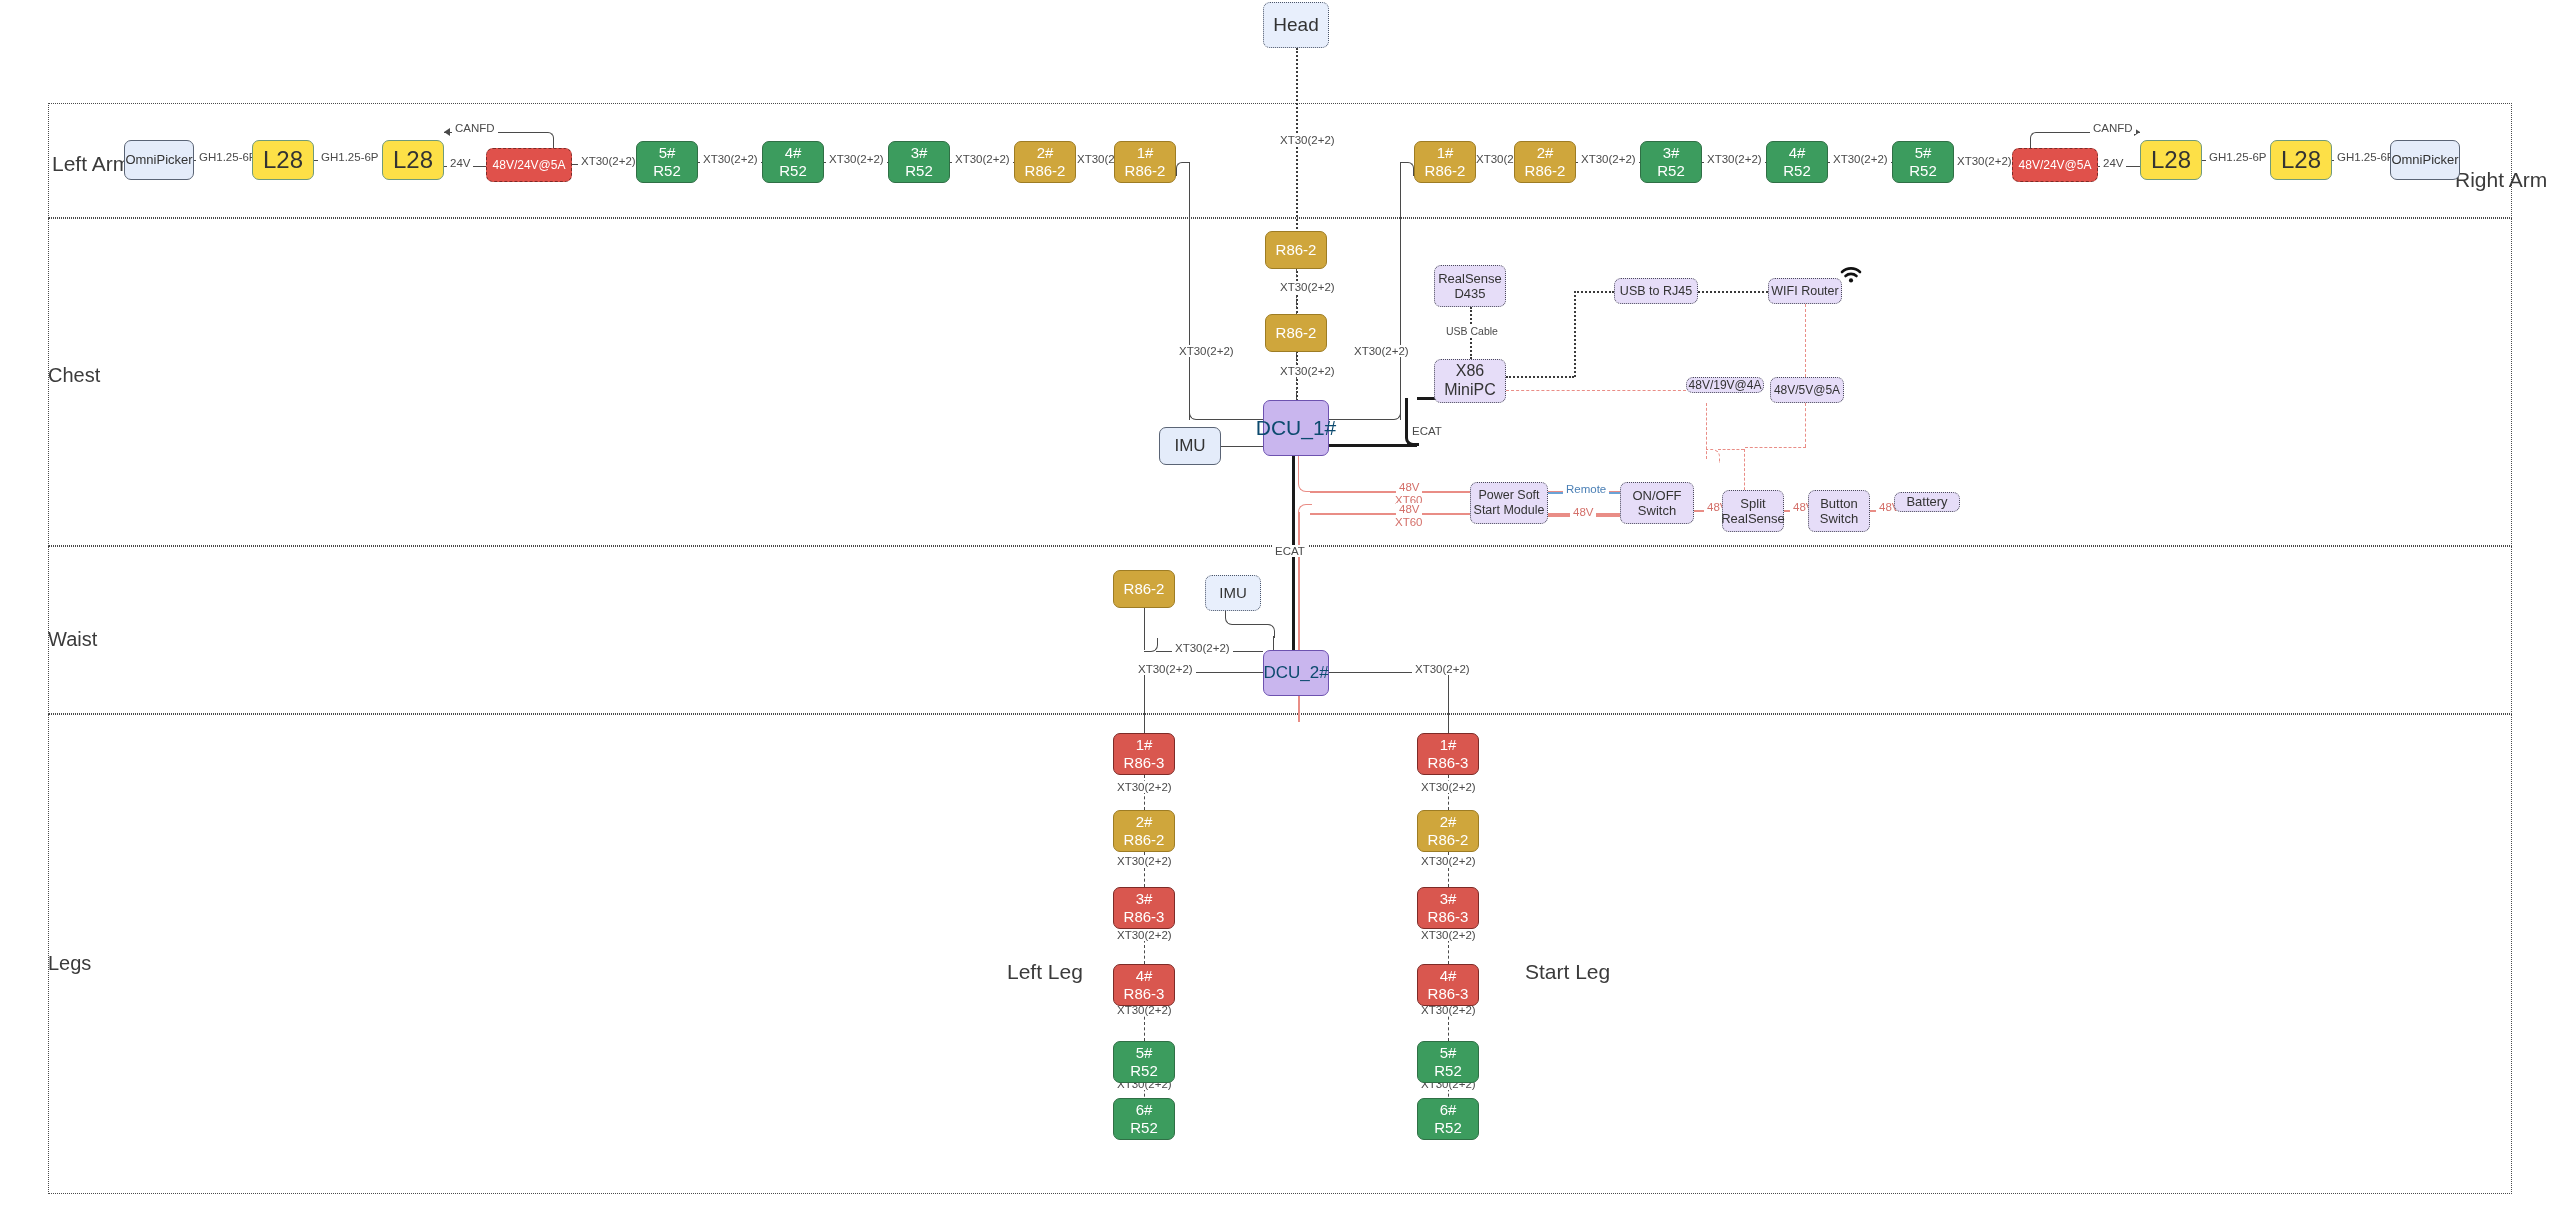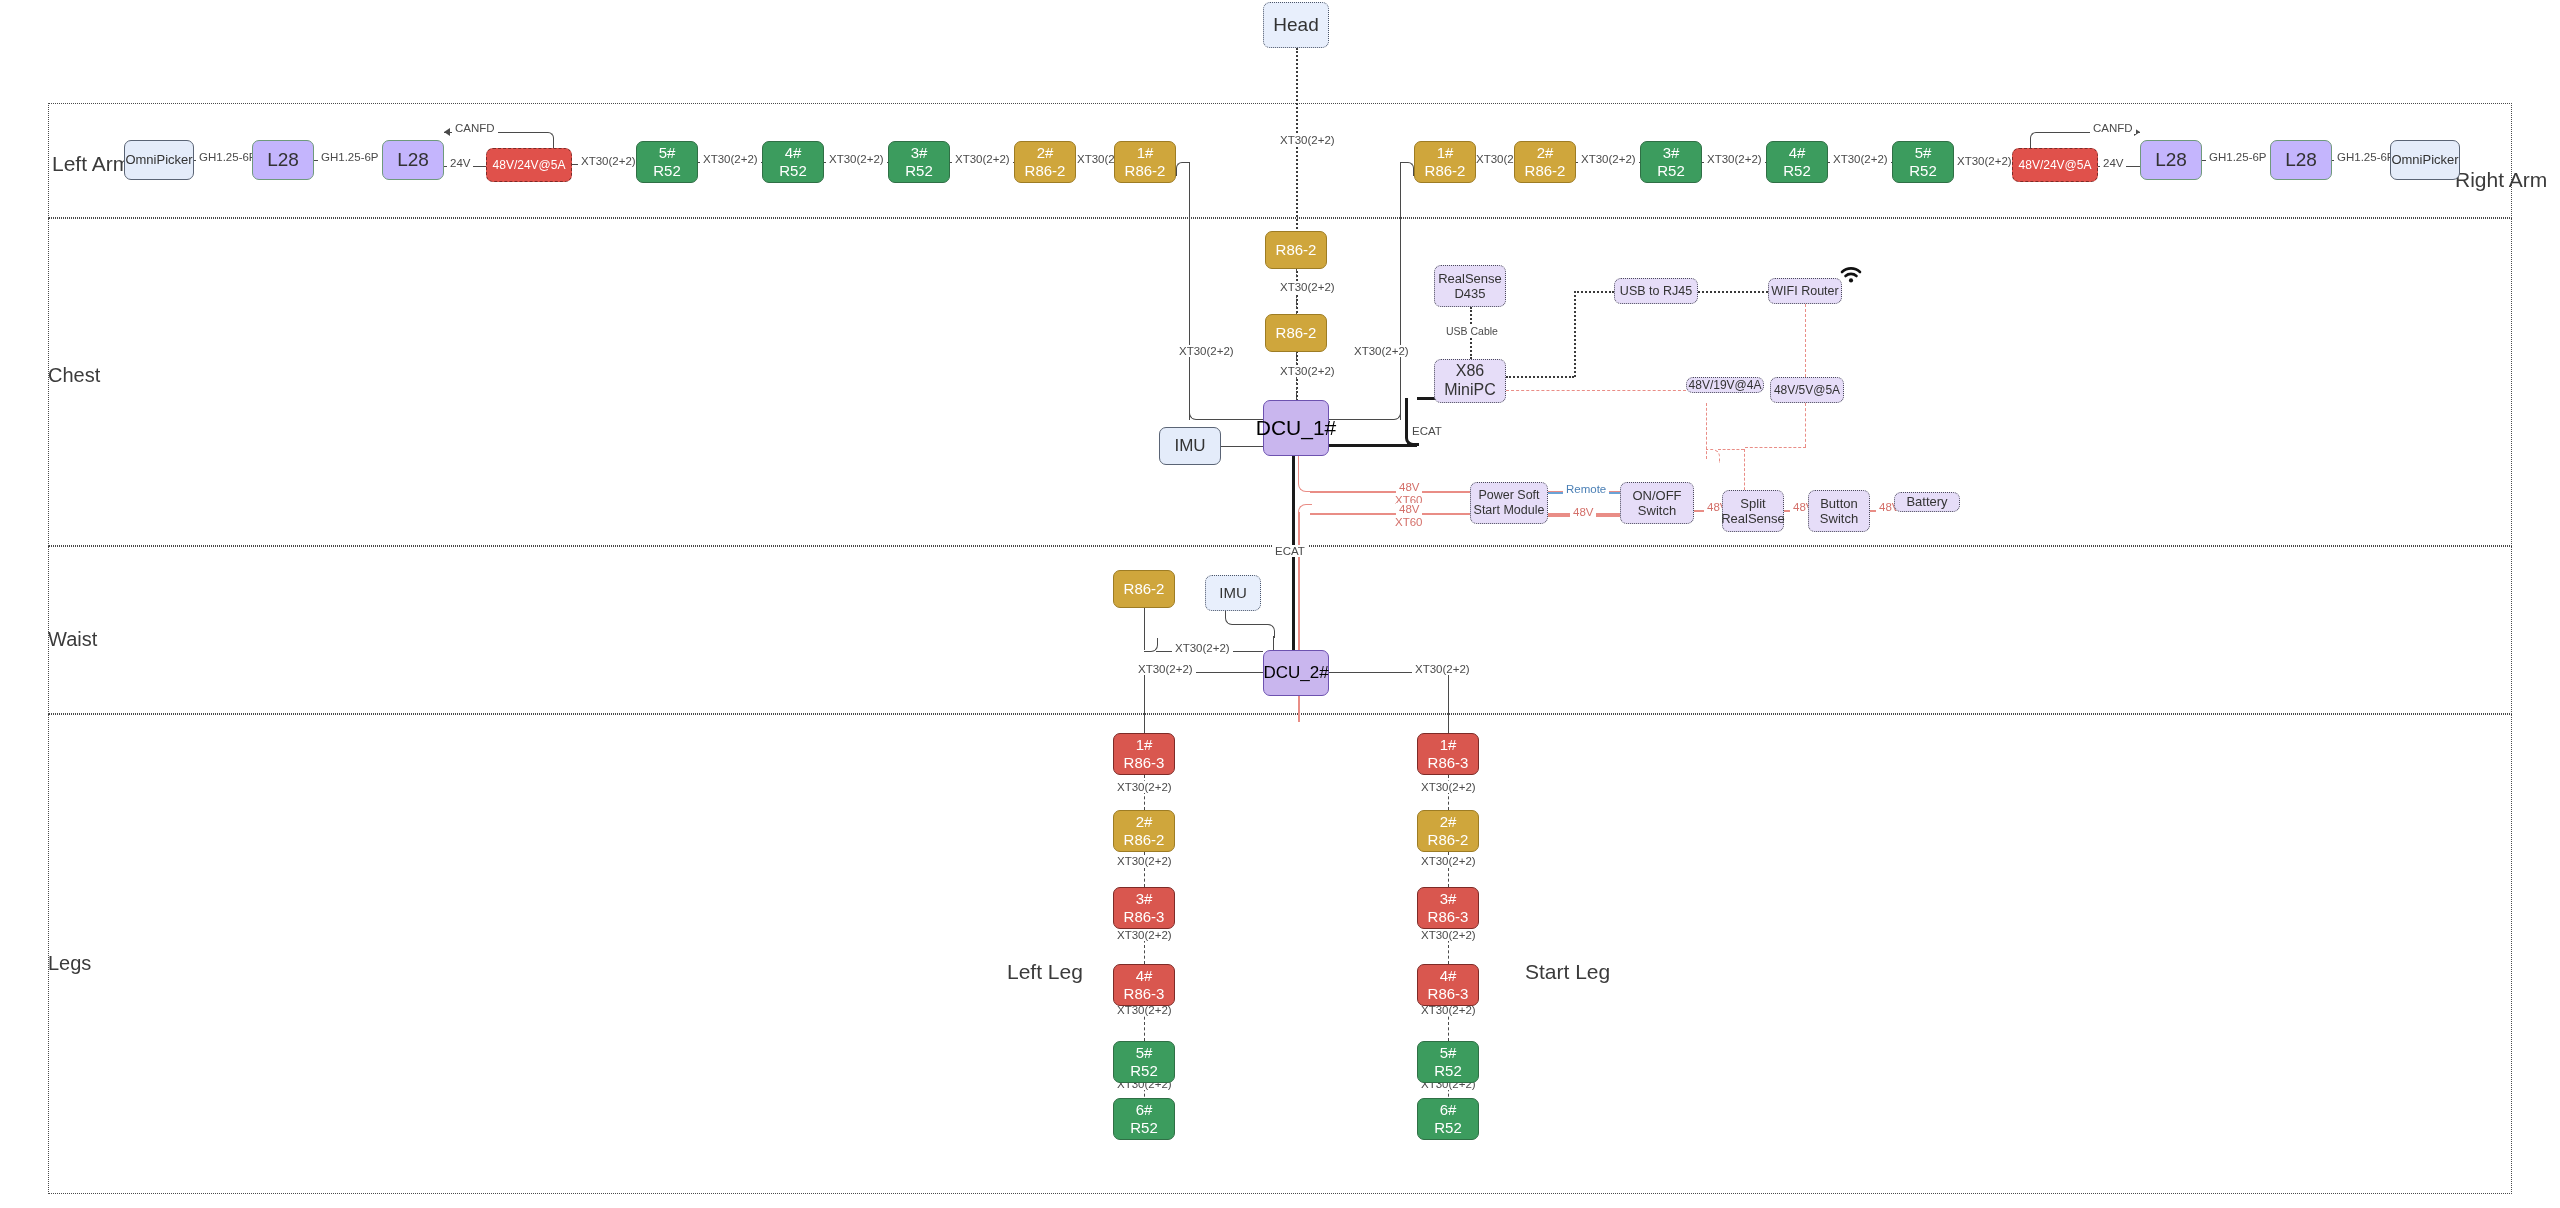--- a/index.html
+++ b/index.html
@@ -43,24 +43,24 @@
     border-radius: 7px;
     text-align: center;
     line-height: 1.18;
     z-index: 5;
   }
   .node .ln { display: block; }
   .n-green  { background: #3c9c5e; border: 1.6px solid #2f6f45; color: #ffffff; font-size: 15px; }
   .n-gold   { background: #cfa63c; border: 1.6px solid #9d7c24; color: #ffffff; font-size: 15px; }
   .n-red    { background: #d9574f; border: 1.6px solid #7d2b27; color: #ffffff; font-size: 15px; }
   .n-reddash{ background: #e0514b; border: 1.7px dashed #7d2b27; color: #ffffff; font-size: 15px; }
-  .n-mint   { background: #c4b5fd; border: 1.4px solid #6f9a7c; color: #333; font-size: 19px; }
+  .n-mint   { background: #fde047; border: 1.4px solid #6f9a7c; color: #333; font-size: 24px; }
   .n-ice    { background: #e4ecfa; border: 1.4px solid #5a6475; color: #333; font-size: 17px; }
   .n-icedash{ background: #e8effc; border: 1.6px dotted #4b5568; color: #333; font-size: 19px; }
-  .n-lav    { background: #c9b6ee; border: 1.6px solid #6d52b0; color: #000000; font-size: 21px; }
+  .n-lav    { background: #c9b6ee; border: 1.6px solid #6d52b0; color: #0c4a6e; font-size: 21px; }
   .n-lavdash{ background: #e6ddf8; border: 1.6px dotted #4b4b5a; color: #333; font-size: 15px; }
   
   .edge {
     position: absolute;
     background: #4a4a4a;
     z-index: 1;
   }
   .edge.h { height: 1.4px; }
   .edge.v { width: 1.4px; }
   .edge.thick { background: #1a1a1a; }

